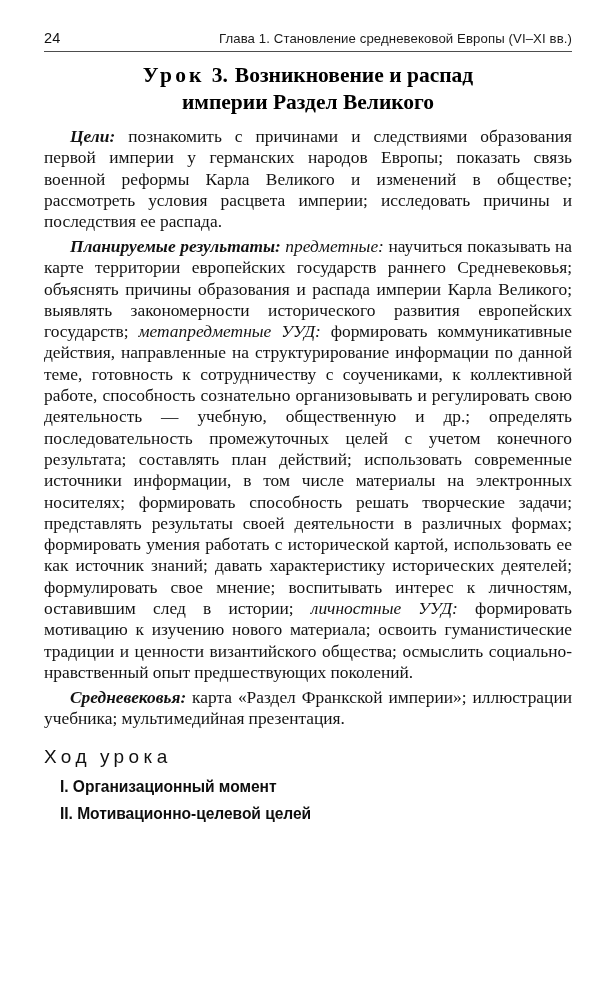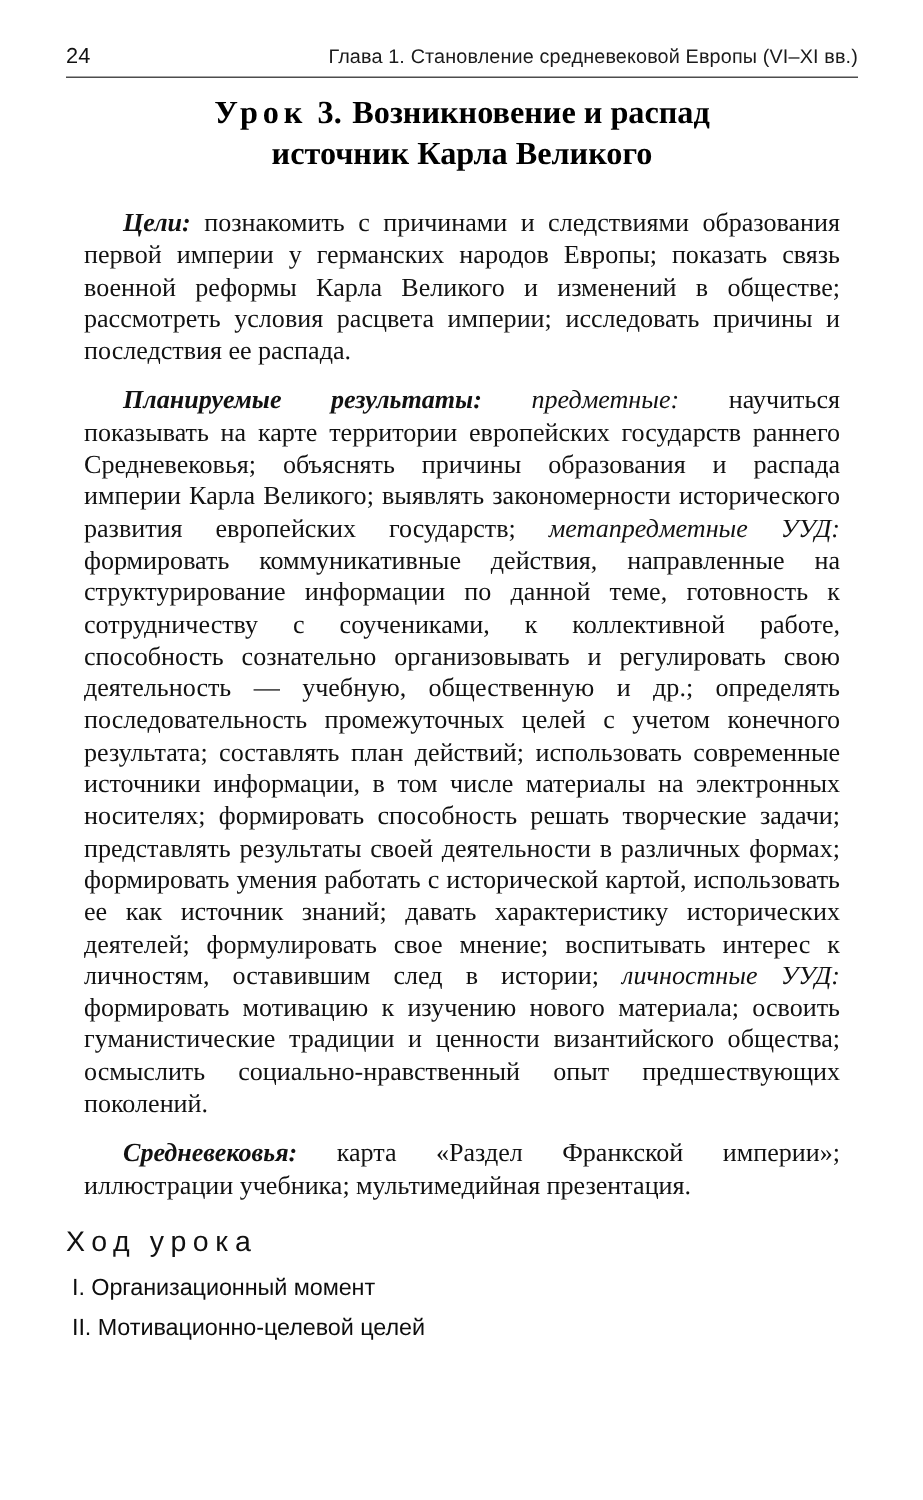--- a/index.html
+++ b/index.html
@@ -77,21 +77,21 @@
   .lesson-title .gap { display: inline-block; width: 7px; }
 
   
   .body {
     position: absolute;
     left: 44px;
     top: 126px;
     width: 528px;
   }
   p.para {
-    margin: 12px;
+    margin: 0;
     text-indent: 26px;
     text-align: justify;
     font-family: "Liberation Serif", serif;
     font-size: 17.4px;
     line-height: 21.3px;
     color: #121212;
     hyphens: manual;
     word-spacing: -0.1px;
   }
   p.para + p.para { margin-top: 3.5px; }
@@ -106,45 +106,45 @@
     font-size: 19px;
     font-weight: normal;
     letter-spacing: 4.4px;
     color: #111;
     text-indent: 0;
   }
   .course-heading .w2 { margin-left: 9px; }
 
   
   h3.stage {
-    margin: 0 0 2px 4px;
+    margin: 0 0 2px 16px;
     font-family: "Liberation Sans", sans-serif;
     font-size: 15.6px;
-    font-weight: normal;
+    font-weight: bold;
     line-height: 22px;
     color: #0d0d0d;
     text-indent: 0;
     letter-spacing: -0.05px;
   }
   h3.stage.second { margin-top: 5px; }
 </style>
 </head>
 <body>
 
 <div class="page">
 
   <div class="runhead">
     <span class="folio">24</span>
     <span class="chaptitle">Глава 1. Становление средневековой Европы (VI–XI вв.)</span>
   </div>
   <div class="runrule"></div>
 
   <div class="lesson-title">
     <span class="lt-line"><span class="spaced">Урок</span><span class="gap"></span><span>3.</span><span class="gap"></span><span>Возникновение и распад</span></span>
-    <span class="lt-line">источник Карла Великого</span>
+    <span class="lt-line">империи Раздел Великого</span>
   </div>
 
   <div class="body">
 
     <p class="para"><span class="bi">Цели:</span><span> познакомить с причинами и следствиями образования первой империи у германских народов Европы; показать связь военной реформы Карла Великого и изменений в обществе; рассмотреть условия расцвета империи; исследовать причины и последствия ее распада.</span></p>
 
     <p class="para"><span class="bi">Планируемые результаты:</span><span> </span><span class="it">предметные:</span><span> научиться показывать на карте территории европейских государств раннего Средневековья; объяснять причины образования и распада империи Карла Великого; выявлять закономерности исторического развития европейских государств; </span><span class="it">метапредметные УУД:</span><span> формировать коммуникативные действия, направленные на структурирование информации по данной теме, готовность к сотрудничеству с соучениками, к коллективной работе, способность сознательно организовывать и регулировать свою деятельность — учебную, общественную и др.; определять последовательность промежуточных целей с учетом конечного результата; составлять план действий; использовать современные источники информации, в том числе материалы на электронных носителях; формировать способность решать творческие задачи; представлять результаты своей деятельности в различных формах; формировать умения работать с исторической картой, использовать ее как источник знаний; давать характеристику исторических деятелей; формулировать свое мнение; воспитывать интерес к личностям, оставившим след в истории; </span><span class="it">личностные УУД:</span><span> формировать мотивацию к изучению нового материала; освоить гуманистические традиции и ценности византийского общества; осмыслить социально-нравственный опыт предшествующих поколений.</span></p>
 
     <p class="para"><span class="bi">Средневековья:</span><span> карта «Раздел Франкской империи»; иллюстрации учебника; мультимедийная презентация.</span></p>
 

